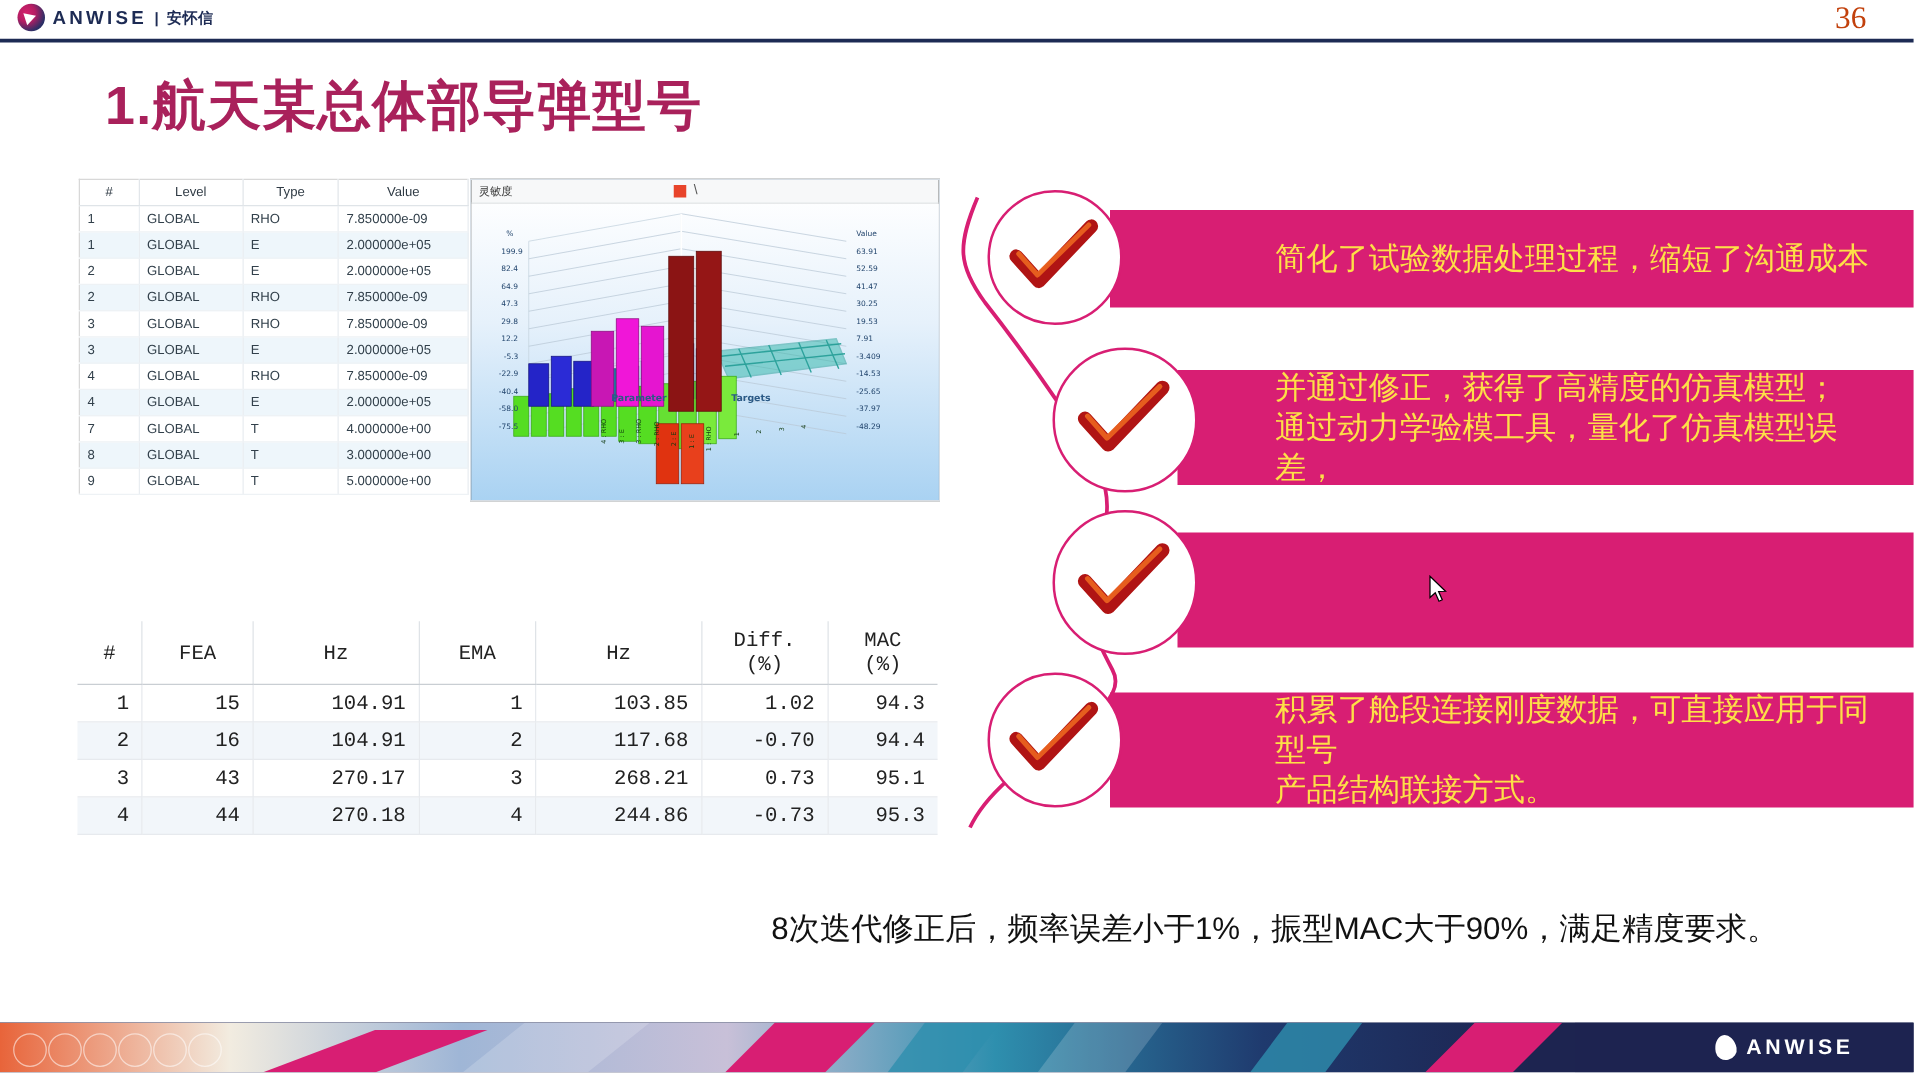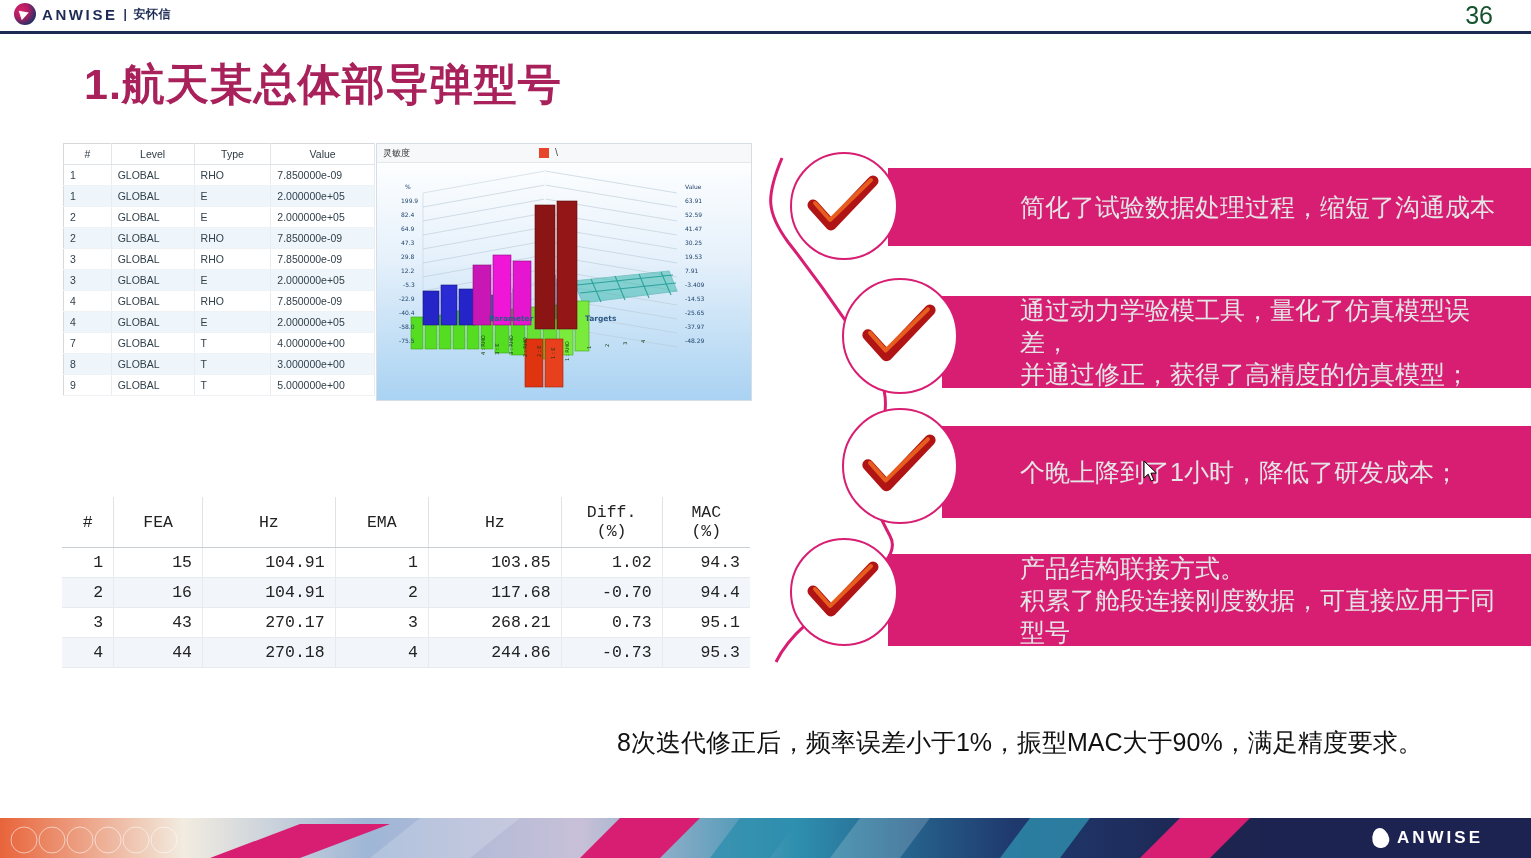--- a/index.html
+++ b/index.html
@@ -33,21 +33,21 @@
     border-top: 5px solid transparent;
     border-bottom: 5px solid transparent;
     transform: rotate(-18deg);
   }
   .brand-text {
     font-size: 15px; font-weight: bold; letter-spacing: 2.6px; color: #1d2b54;
   }
   .brand-cn { font-size: 12px; font-weight: bold; color: #1d2b54; letter-spacing: 0.5px; }
   .page-num {
     position: absolute; right: 38px; top: 1px;
-    font-size: 25px; color: #14532d; font-family: Liberation Sans, sans-serif;
+    font-size: 25px; color: #c2410c; font-family: Liberation Serif, serif;
   }
 
   
   .slide-title {
     position: absolute; left: 84px; top: 56px;
     font-size: 43px; font-weight: bold; color: #a9215b;
     letter-spacing: 1px;
     font-family: "Liberation Sans", "DejaVu Sans", sans-serif;
   }
 
@@ -129,21 +129,21 @@
   .mac-table colgroup col.c2 { width: 148px; }
   .mac-table colgroup col.c3 { width: 106px; }
   .mac-table colgroup col.c4 { width: 148px; }
   .mac-table colgroup col.c5 { width: 110px; }
   .mac-table colgroup col.c6 { width: 96px; }
 
   
   .callouts { position: absolute; left: 760px; top: 150px; width: 771px; height: 520px; }
   .connector { position: absolute; left: 0; top: 0; }
   .callout {
-    position: absolute; background: #d81e73; color: #e5e5e5;
+    position: absolute; background: #d81e73; color: #fde047;
     display: flex; align-items: center;
     font-size: 25px; line-height: 1.28;
     padding-left: 132px; padding-right: 14px;
     font-family: "Liberation Sans", "DejaVu Sans", sans-serif;
   }
   .callout .ctext { display: block; }
   .co1 { left: 128px; top: 18px;  width: 643px; height: 78px; }
   .co2 { left: 182px; top: 146px; width: 589px; height: 92px; padding-left: 78px; }
   .co3 { left: 182px; top: 276px; width: 589px; height: 92px; padding-left: 78px; }
   .co4 { left: 128px; top: 404px; width: 643px; height: 92px; padding-left: 132px; }
@@ -511,47 +511,46 @@
     </div>
     <div class="check-badge cb1">
       <svg width="74" height="62" viewBox="0 0 74 62" xmlns="http://www.w3.org/2000/svg">
         <path d="M6,30 L24,50 L66,6" fill="none" stroke="#b01414" stroke-width="11" stroke-linecap="round" stroke-linejoin="round"></path>
         <path d="M8,28 L23,45 L64,5" fill="none" stroke="#f06a20" stroke-width="4" stroke-linecap="round" stroke-linejoin="round" opacity="0.85"></path>
       </svg>
     </div>
 
     <div class="callout co2">
       <span>
+        <span class="ctext">并通过修正，获得了高精度的仿真模型；</span>
         <span class="ctext">通过动力学验模工具，量化了仿真模型误差，</span>
-        <span class="ctext">并通过修正，获得了高精度的仿真模型；</span>
       </span>
     </div>
     <div class="check-badge cb2">
       <svg width="78" height="64" viewBox="0 0 74 62" xmlns="http://www.w3.org/2000/svg">
         <path d="M6,30 L24,50 L66,6" fill="none" stroke="#b01414" stroke-width="11" stroke-linecap="round" stroke-linejoin="round"></path>
         <path d="M8,28 L23,45 L64,5" fill="none" stroke="#f06a20" stroke-width="4" stroke-linecap="round" stroke-linejoin="round" opacity="0.85"></path>
       </svg>
     </div>
 
     <div class="callout co3">
       <span>
-        <span class="ctext">个晚上降到了1小时，降低了研发成本；</span>
       </span>
     </div>
     <div class="check-badge cb3">
       <svg width="78" height="64" viewBox="0 0 74 62" xmlns="http://www.w3.org/2000/svg">
         <path d="M6,30 L24,50 L66,6" fill="none" stroke="#b01414" stroke-width="11" stroke-linecap="round" stroke-linejoin="round"></path>
         <path d="M8,28 L23,45 L64,5" fill="none" stroke="#f06a20" stroke-width="4" stroke-linecap="round" stroke-linejoin="round" opacity="0.85"></path>
       </svg>
     </div>
 
     <div class="callout co4">
       <span>
+        <span class="ctext">积累了舱段连接刚度数据，可直接应用于同型号</span>
         <span class="ctext">产品结构联接方式。</span>
-        <span class="ctext">积累了舱段连接刚度数据，可直接应用于同型号</span>
       </span>
     </div>
     <div class="check-badge cb4">
       <svg width="74" height="62" viewBox="0 0 74 62" xmlns="http://www.w3.org/2000/svg">
         <path d="M6,30 L24,50 L66,6" fill="none" stroke="#b01414" stroke-width="11" stroke-linecap="round" stroke-linejoin="round"></path>
         <path d="M8,28 L23,45 L64,5" fill="none" stroke="#f06a20" stroke-width="4" stroke-linecap="round" stroke-linejoin="round" opacity="0.85"></path>
       </svg>
     </div>
   </div>
 

